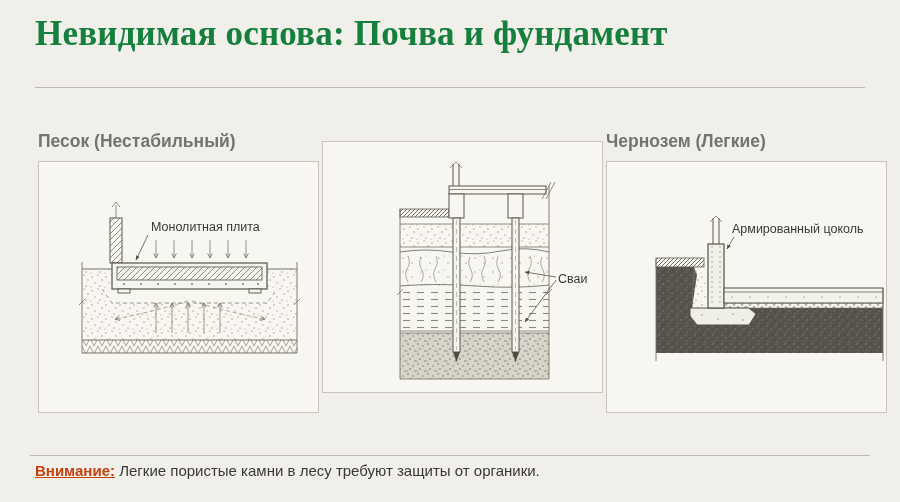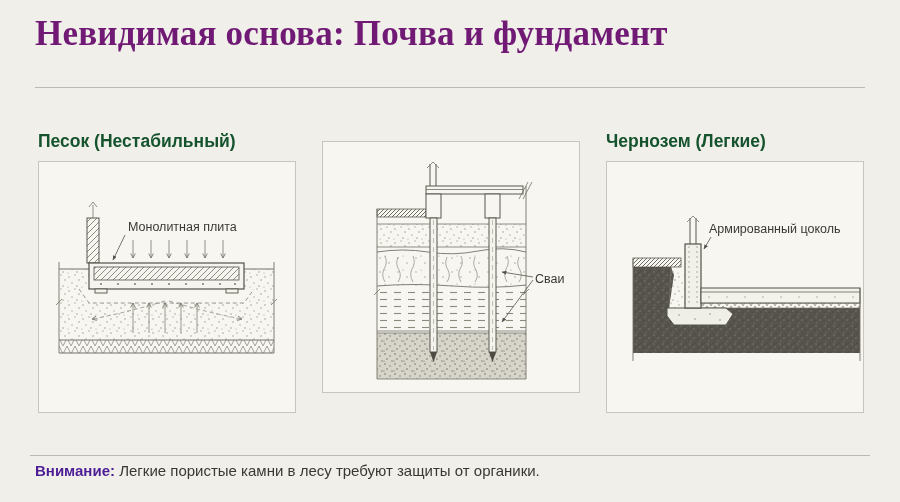--- a/index.html
+++ b/index.html
@@ -5,38 +5,38 @@
   html,body{margin:0;padding:0;}
   body{
     width:900px;height:502px;position:relative;overflow:hidden;
     background:#f1efe9;
     font-family:"Liberation Sans",sans-serif;
   }
   .page{position:absolute;inset:0;}
   .title{
     position:absolute;left:35px;top:14px;margin:0;
     font-family:"Liberation Serif",serif;font-weight:bold;font-size:35px;
-    color:#701a75;letter-spacing:.2px;text-align:center;
+    color:#15803d;letter-spacing:.2px;text-align:center;
   }
   .rule{position:absolute;height:1px;background:#bcbab3;}
   .rule-top{left:35px;top:87px;width:830px;}
   .rule-bottom{left:30px;top:455px;width:840px;}
   .panels{position:absolute;left:38px;top:131px;width:826px;height:290px;}
   .panel{position:absolute;top:0;width:258px;}
   .panel.p1{left:0;}
   .panel.p2{left:284px;}
   .panel.p3{left:568px;}
-  .panel h2{margin:0;font-size:17.5px;font-weight:bold;color:#14532d;line-height:20px;}
+  .panel h2{margin:0;font-size:17.5px;font-weight:bold;color:#737373;line-height:20px;}
   .panel-box{
     margin-top:10px;width:256px;height:250px;
-    border:1px solid #c7c5be;background:#f7f6f1;
+    border:1px solid #c7c5be;background:#f7f6f1;padding-left:23px;
   }
   svg text{font-family:"Liberation Sans",sans-serif;font-size:12.5px;fill:#3a3935;}
   .footer{position:absolute;left:35px;top:462px;margin:0;font-size:15px;color:#3a3834;}
-  .warn{color:#4c1d95;font-weight:bold;}
+  .warn{color:#c2410c;font-weight:bold;text-decoration:underline;}
 </style>
 </head>
 <body>
 
 <div class="page">
 
   <svg width="0" height="0" style="position:absolute" aria-hidden="true">
     <defs>
       <pattern id="p-hatch" width="6" height="6" patternUnits="userSpaceOnUse">
         <path d="M0,6 L6,0" stroke="#8f8e83" stroke-width="1" fill="none"></path>

